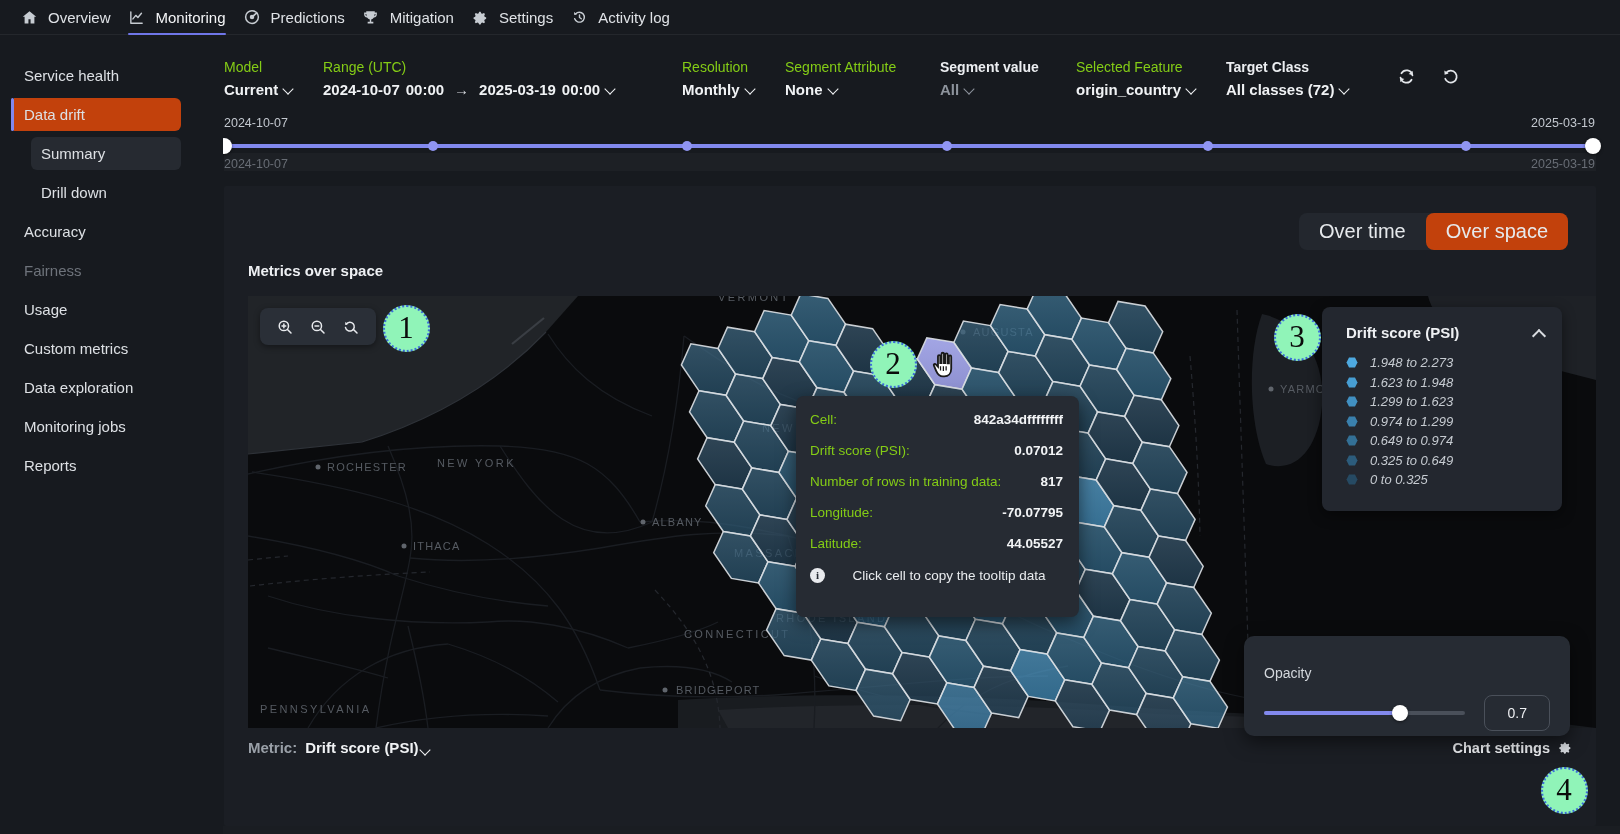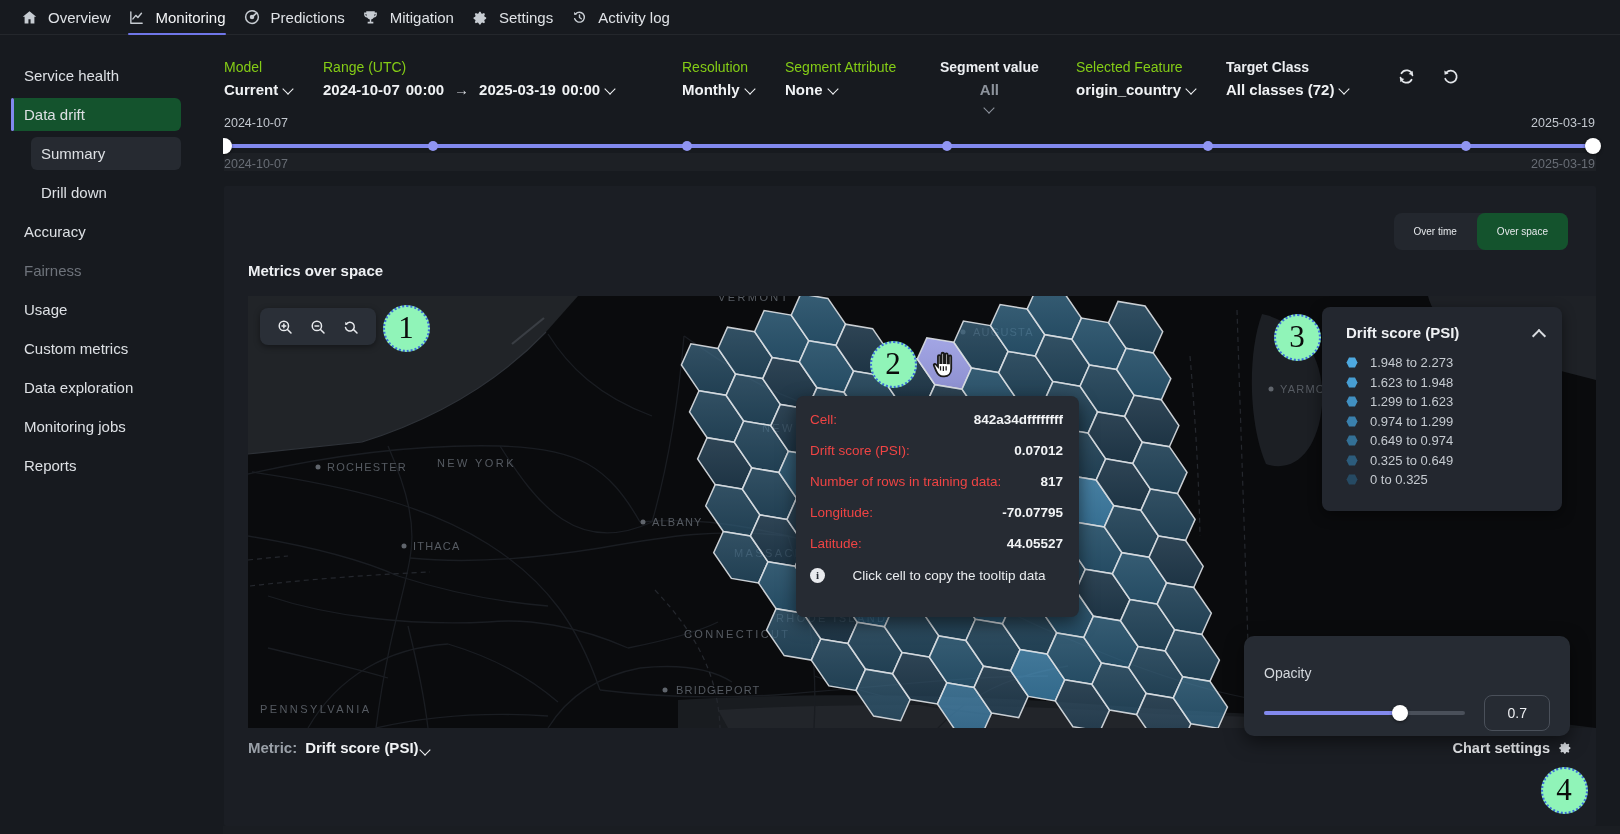--- a/index.html
+++ b/index.html
@@ -14,86 +14,86 @@
     font-size:15px; color:#dfe2e6; cursor:default; }
   .nav-item .nicon { width:18px; height:18px; display:flex; align-items:center; justify-content:center; color:#c7ccd2; }
   .nav-item.active { color:#f4f5f7; }
   .nav-item.active::after { content:""; position:absolute; left:0; right:0; bottom:-1px; height:2.5px;
     background:#6f76e8; border-radius:2px; }
 
   
   #sidebar { position:absolute; left:0; top:35px; width:223px; bottom:0; background:#171a1f; z-index:20; padding-top:21px; }
   .side-item { position:relative; height:33px; margin:3px 42px 6px 14px; display:flex; align-items:center;
     padding-left:10px; font-size:15px; color:#dde0e4; border-radius:6px; }
-  .side-item.active { background:#14532d; border-radius:0 6px 6px 0;align-items:center; }
+  .side-item.active { background:#c2410c; border-radius:0 6px 6px 0;align-items:center; }
   .side-item.active::before { content:""; position:absolute; left:-3px; top:0; bottom:0; width:3px; background:#8289ee; border-radius:2px; }
   .side-item.sub { margin-left:31px; padding-left:10px; }
   .side-item.sub.selected { background:#262a31; }
   .side-item.disabled { color:#6e737b; }
 
   
   #controls { position:absolute; left:224px; top:35px; width:1396px; height:78px; background:#171a1f; z-index:10; }
   .ctrl { position:absolute; top:24px; }
   .ctrl .lbl { font-size:14px; color:#84cc16; line-height:17px; white-space:nowrap; }
   .ctrl .lbl.bold { font-weight:bold; color:#eceef1; }
   .ctrl .val { margin-top:5px; font-size:15px; font-weight:bold; color:#f0f2f4; white-space:nowrap;
     display:flex; align-items:center; gap:6px; }
-  .ctrl .val.muted { color:#8d939c;flex-direction:column; }
+  .ctrl .val.muted { color:#8d939c; }
   .chev { display:inline-block; width:9px; height:9px; position:relative; top:-2px; }
   .chev::after { content:""; position:absolute; left:0; top:2px; width:7px; height:7px;
     border-right:1.8px solid currentColor; border-bottom:1.8px solid currentColor; transform:rotate(45deg); }
   .range-arrow { color:#d6d9de; font-weight:normal; padding:0 4px; }
   .icon-btn { position:absolute; top:32px; width:22px; height:22px; color:#e3e6ea; }
 
   
   #timeline { position:absolute; left:0px; top:113px; width:1620px; height:72px; background:#171a1f; }
   #timeline::before { content:""; position:absolute; left:224px; width:1372px; top:40px; height:18px; background:#1d2025; }
   #tl-track { position:absolute; left:224px; top:31px; width:1369px; height:4px; background:#8289ee; border-radius:2px; }
   .tl-dot { position:absolute; top:-3px; width:10px; height:10px; border-radius:50%; background:#9095f2; }
   .tl-handle { position:absolute; top:-6px; width:16px; height:16px; border-radius:50%; background:#ffffff; box-shadow:0 1px 3px rgba(0,0,0,.5); }
   .tl-lab { position:absolute; font-size:12.5px; color:#c3c8cf; }
   .tl-lab.sub { color:#686d75; }
 
   
   #panel { position:absolute; left:224px; top:186px; width:1372px; height:640px; background:#1b1e24; border-radius:2px; }
   #toggle { position:absolute; right:28px; top:27px; height:37px; background:#23272e; border-radius:8px;
     display:flex; padding:0; align-items:stretch; }
-  .tg-seg { display:flex; align-items:center; padding:0 20px; font-size:10px; color:#e6e9ec; border-radius:8px; }
-  .tg-seg.active { background:#14532d; }
+  .tg-seg { display:flex; align-items:center; padding:0 20px; font-size:20px; color:#e6e9ec; border-radius:8px; }
+  .tg-seg.active { background:#c2410c; }
   #panel-title { position:absolute; left:24px; top:76px; font-size:15px; font-weight:bold; color:#eef0f3; }
 
   
   #map { position:absolute; left:24px; top:110px; width:1348px; height:432px; background:#0a0b0d; overflow:hidden; }
   #zoombox { position:absolute; left:12px; top:12px; width:116px; height:37px; background:#2a2f37; border-radius:8px;
     display:flex; align-items:center; justify-content:space-around; padding:0 8px; box-shadow:0 2px 6px rgba(0,0,0,.4); }
   .zbtn { width:22px; height:22px; color:#e8eaed; display:flex; align-items:center; justify-content:center; }
 
   
   #tooltip { position:absolute; left:548px; top:100px; width:283px; height:221px; background:#262b33;
     border-radius:8px; box-shadow:0 6px 18px rgba(0,0,0,.55); padding:8px 16px 6px 14px; z-index:6; }
   .tt-row { display:flex; justify-content:space-between; align-items:center; height:31px; }
-  .tt-lab { font-size:13.5px; color:#ef4444; }
+  .tt-lab { font-size:13.5px; color:#84cc16; }
   .tt-val { font-size:13.5px; font-weight:bold; color:#f2f4f6; }
   .tt-foot { display:flex; align-items:center; height:32px; gap:10px; }
   .tt-info { width:15px; height:15px; border-radius:50%; background:#e8eaee; color:#262b33;
     font-size:11px; font-weight:bold; display:flex; align-items:center; justify-content:center; font-family:"Liberation Serif",serif; }
   .tt-foot-text { flex:1; text-align:center; font-size:13.5px; color:#e8ebee; }
 
   
   #legend { position:absolute; left:1074px; top:11px; width:240px; height:204px; background:#23272f;
     border-radius:8px; box-shadow:0 4px 14px rgba(0,0,0,.45); padding:17px 18px 12px 24px; z-index:5; }
   #legend-head { display:flex; justify-content:space-between; align-items:center; }
   #legend-title { font-size:15px; font-weight:bold; color:#eef0f3; }
   .chev-up { width:10px; height:10px; position:relative; }
   .chev-up::after { content:""; position:absolute; left:0; top:3px; width:8px; height:8px;
     border-left:2px solid #d9dce1; border-top:2px solid #d9dce1; transform:rotate(45deg); }
   #legend-items { margin-top:12px; }
   .lg-row { display:flex; align-items:center; gap:12px; height:19.5px; }
   .lg-chip { width:12px; height:11px; flex:0 0 12px; }
-  .lg-text { font-size:13px; color:#c6cbd1; }
+  .lg-text { font-size:13px; color:#c6cbd1;font-style:italic; }
 
   
   #opacity-card { position:absolute; left:1020px; top:450px; width:326px; height:100px; background:#262b33;
     border-radius:10px; box-shadow:0 6px 18px rgba(0,0,0,.5); padding:29px 20px; z-index:7; }
   #opacity-label { font-size:14px; color:#d3d7dc; }
   #op-row { display:flex; align-items:center; margin-top:14px; gap:19px; }
   #op-slider { position:relative; width:203px; height:16px; }
   #op-track { position:absolute; left:0; top:6px; width:100%; height:4px; background:#4a505a; border-radius:2px; }
   #op-fill { position:absolute; left:0; top:6px; height:4px; background:#8289ee; border-radius:2px; }
   #op-handle { position:absolute; top:0; width:16px; height:16px; border-radius:50%; background:#fff; box-shadow:0 1px 3px rgba(0,0,0,.5); }

